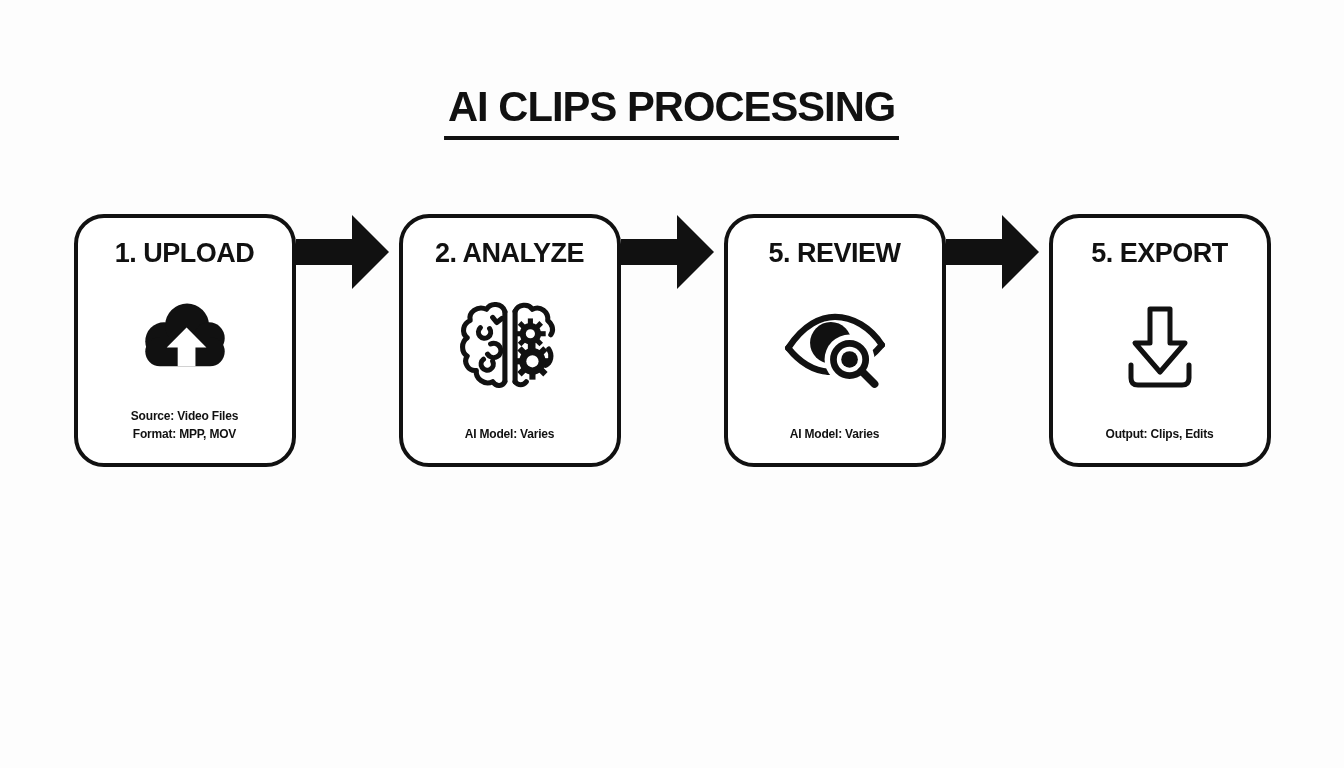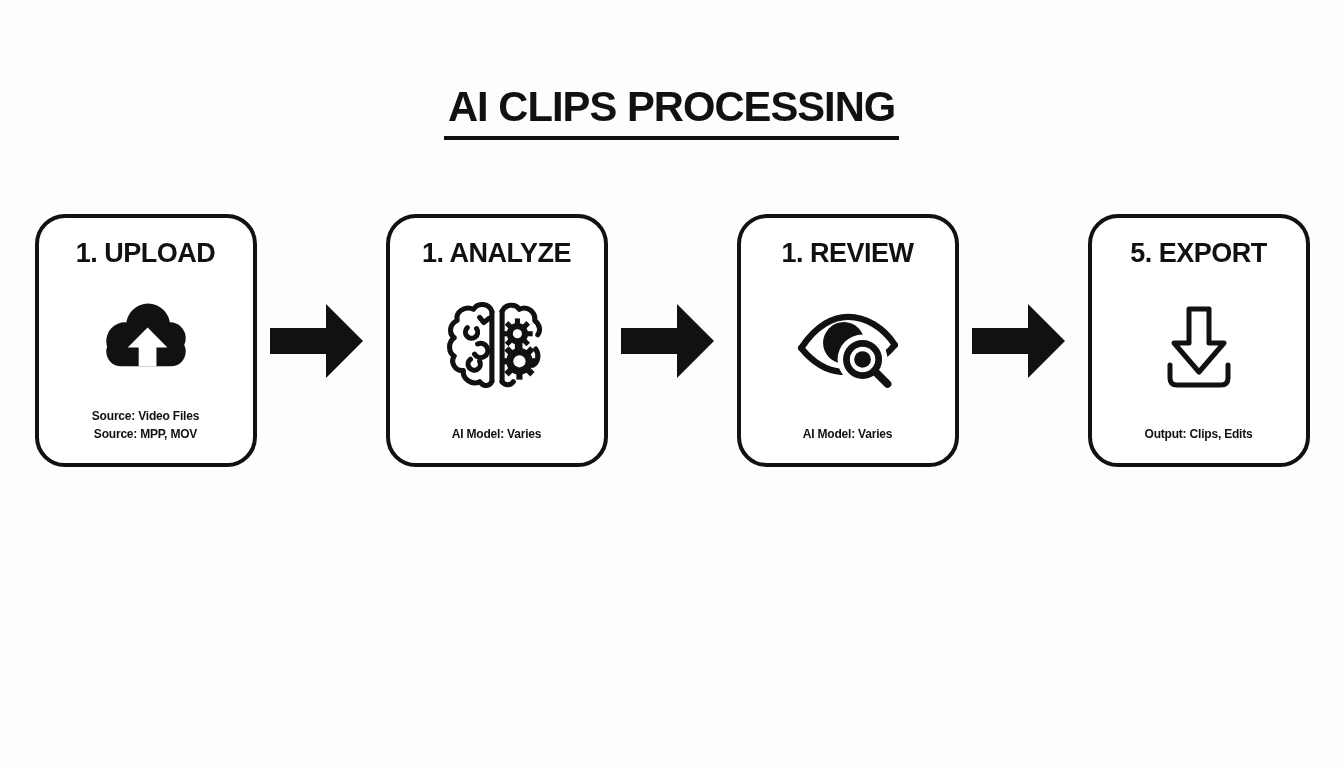--- a/index.html
+++ b/index.html
@@ -26,23 +26,22 @@
     letter-spacing: -1px;
     color: #111;
     border-bottom: 4px solid #111;
     padding: 0 4px 5px 4px;
     transform: scaleX(0.97);
   }
   
   .flow {
     margin-top: 74px;
     display: flex;
-    align-items: center;
+    align-items: flex-start;
     justify-content: center;
-    gap: 13px;
   }
   .step-card {
     width: 222px;
     height: 253px;
     background: #fff;
     border: 4.5px solid #111;
     border-radius: 30px;
     display: flex;
     flex-direction: column;
     align-items: center;
@@ -91,32 +90,32 @@
             <circle cx="30" cy="47" r="18"></circle>
             <circle cx="52" cy="32" r="21"></circle>
             <circle cx="73" cy="44" r="15"></circle>
             <rect x="12" y="43" width="76" height="28" rx="14"></rect>
           </g>
           <path fill="#fff" d="M43 71 L43 53 L32.5 53 L51.5 34 L70.5 53 L60 53 L60 71 Z"></path>
         </svg>
       </div>
       <div class="step-details">
         <div>Source: Video Files</div>
-        <div>Source: MPP, MOV</div>
+        <div>Format: MPP, MOV</div>
       </div>
     </div>
 
     <div class="flow-arrow">
       <svg width="94" height="76" viewBox="0 0 94 76" aria-hidden="true">
         <polygon points="0,25 56,25 56,1 93,38 56,75 56,51 0,51" fill="#111"></polygon>
       </svg>
     </div>
 
     <div class="step-card">
-      <div class="step-heading">1. ANALYZE</div>
+      <div class="step-heading">2. ANALYZE</div>
       <div class="step-icon">
         <svg width="102" height="102" viewBox="0 0 100 100" aria-hidden="true">
           <g fill="none" stroke="#111" stroke-width="5" stroke-linecap="round" stroke-linejoin="round">
 
             <path d="M45 15
                      C42 7 31 6 27 13
                      C18 9 9 16 11 24
                      C4 27 2 36 8 41
                      C2 45 2 55 8 59
                      C4 65 9 74 17 73
@@ -172,21 +171,21 @@
       </div>
     </div>
 
     <div class="flow-arrow">
       <svg width="94" height="76" viewBox="0 0 94 76" aria-hidden="true">
         <polygon points="0,25 56,25 56,1 93,38 56,75 56,51 0,51" fill="#111"></polygon>
       </svg>
     </div>
 
     <div class="step-card">
-      <div class="step-heading">1. REVIEW</div>
+      <div class="step-heading">5. REVIEW</div>
       <div class="step-icon">
         <svg width="104" height="98" viewBox="0 0 100 94" aria-hidden="true">
           <g fill="none" stroke="#111" stroke-width="6" stroke-linecap="round" stroke-linejoin="round">
 
             <path d="M5 48 C20 25 37 18 50 18 C67 18 84 28 95 45"></path>
             <path d="M5 48 C17 63 30 70 44 71"></path>
             <path d="M44 71 C60 71 80 63 95 45"></path>
           </g>
 
           <circle cx="46" cy="43" r="20" fill="#111"></circle>

